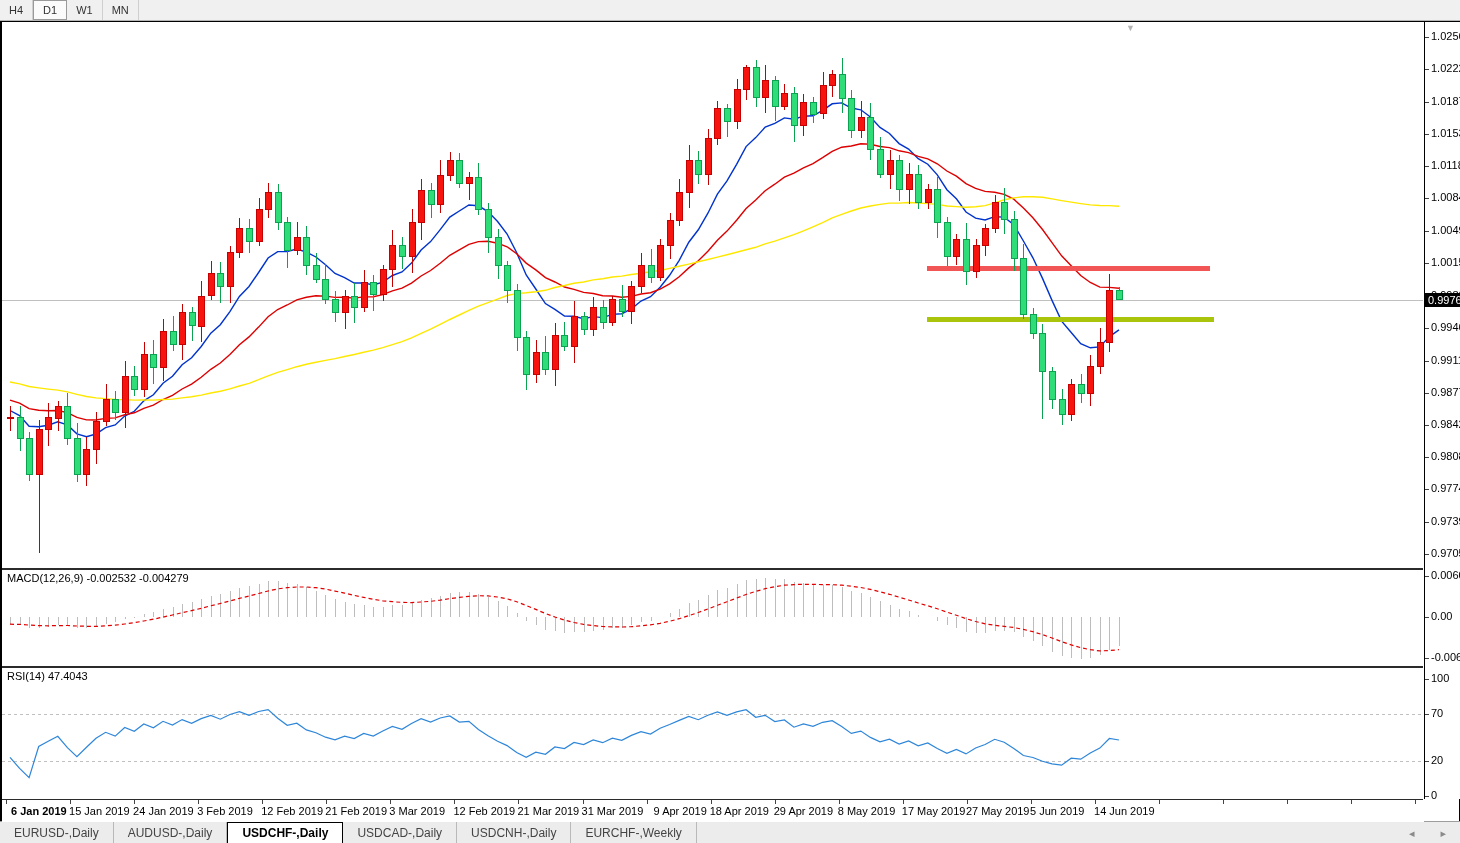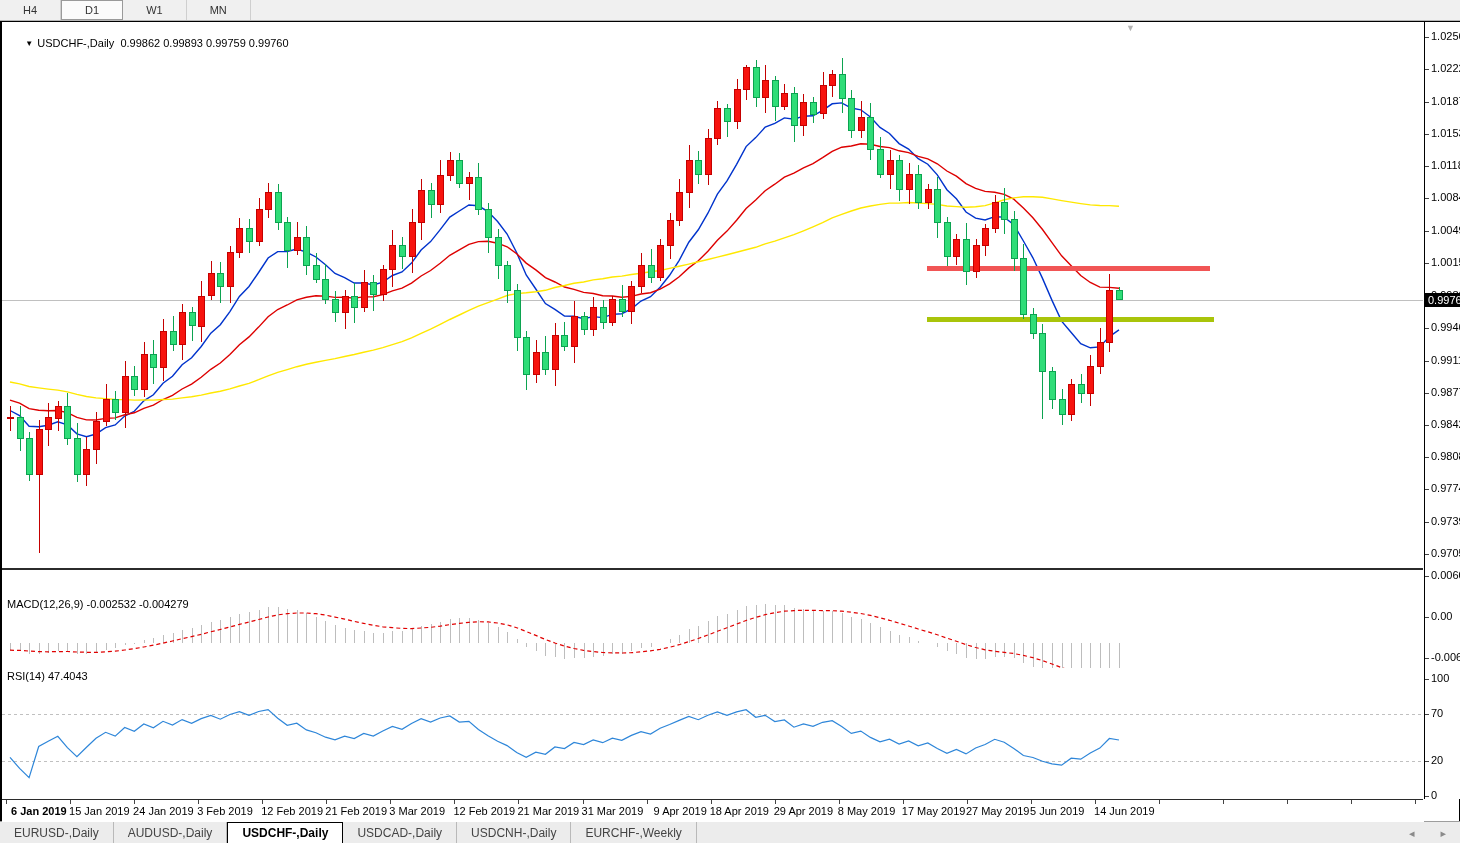--- a/index.html
+++ b/index.html
@@ -1,28 +1,28 @@
 <!DOCTYPE html>
 <html><head>
 <meta charset="utf-8">
 <style>
   html,body{margin:0;padding:0;width:1460px;height:843px;overflow:hidden;
     font-family:"Liberation Sans",sans-serif;background:#fff;}
   
   #toolbar{height:20px;background:#f0f0f0;border-bottom:1px solid #b5b5b5;
     display:flex;align-items:stretch;}
-  .tf-btn{font-size:11px;color:#333;padding:2px 23px;display:flex;align-items:center;
+  .tf-btn{font-size:11px;color:#333;padding:2px 9px;display:flex;align-items:center;
     border-right:1px solid #cfcfcf;cursor:default;}
   .tf-btn.active{background:#fbfbfb;border:1px solid #9a9a9a;border-right:1px solid #9a9a9a;}
   
   #chart-area{position:relative;height:800px;border-top:1px solid #000;
     border-left:2px solid #000;border-right:1px solid #000;box-sizing:border-box;background:#fff;}
   .pane{position:absolute;left:0;background:#fff;overflow:hidden;}
   #price-pane{top:1px;width:1421px;height:545px;border-bottom:2px solid #2b2b2b;box-sizing:content-box;}
-  #macd-pane{top:574px;width:1421px;height:96px;border-bottom:2px solid #2b2b2b;}
+  #macd-pane{top:548px;width:1421px;height:96px;border-bottom:2px solid #2b2b2b;}
   #rsi-pane{top:646px;width:1421px;height:131px;border-bottom:2px solid #2b2b2b;}
   .pane svg{position:absolute;left:0;top:0;}
   .legend{position:absolute;left:5px;top:2px;font-size:11px;color:#000;white-space:pre;z-index:5;}
   .legend .arrow{font-size:8px;color:#000;margin-right:4px;vertical-align:1px;}
   #shift-marker{position:absolute;left:1124px;top:0px;font-size:9px;color:#b4b4b4;z-index:4;}
   
   #axis-col{position:absolute;left:1422px;top:0;width:36px;height:777px;background:#fff;
     border-left:1px solid #000;z-index:6;}
   .axis-label{position:absolute;left:6px;font-size:11px;color:#000;white-space:nowrap;}
   .axis-tick{position:absolute;left:0;width:4px;height:1px;background:#444;}
@@ -289,23 +289,20 @@
         <rect x="1076" y="361.2" width="6" height="9.4" fill="#2fdd78" stroke="#0ca350" stroke-width="1"></rect>
         <line x1="1088" y1="331.7" x2="1088" y2="383.2" stroke="#c40000" stroke-width="1"></line>
         <rect x="1085" y="343.3" width="6" height="27.2" fill="#f7130e" stroke="#c40000" stroke-width="1"></rect>
         <line x1="1098" y1="304.6" x2="1098" y2="350.5" stroke="#c40000" stroke-width="1"></line>
         <rect x="1095" y="319.9" width="6" height="23.5" fill="#f7130e" stroke="#c40000" stroke-width="1"></rect>
         <line x1="1107" y1="250.8" x2="1107" y2="329.1" stroke="#c40000" stroke-width="1"></line>
         <rect x="1104" y="267.1" width="6" height="52.7" fill="#f7130e" stroke="#c40000" stroke-width="1"></rect>
         <line x1="1117" y1="264.2" x2="1117" y2="276.8" stroke="#0ca350" stroke-width="1"></line>
         <rect x="1114" y="267.1" width="6" height="9.6" fill="#2fdd78" stroke="#0ca350" stroke-width="1"></rect>
       </svg>
-    <div class="legend">
-      <span class="arrow">▼</span><span>USDCHF-,Daily</span><span>  </span><span>0.99862 0.99893 0.99759 0.99760</span>
-    </div>
     <div id="shift-marker">▼</div>
   </div>
 
   <div class="pane" id="macd-pane">
     <svg id="macd-svg" width="1421" height="96" shape-rendering="crispEdges">
         <line x1="8" y1="47" x2="8" y2="54.0" stroke="#bdbdbd" stroke-width="1"></line>
         <line x1="18" y1="47" x2="18" y2="55.2" stroke="#bdbdbd" stroke-width="1"></line>
         <line x1="27" y1="47" x2="27" y2="58.1" stroke="#bdbdbd" stroke-width="1"></line>
         <line x1="37" y1="47" x2="37" y2="57.6" stroke="#bdbdbd" stroke-width="1"></line>
         <line x1="46" y1="47" x2="46" y2="56.5" stroke="#bdbdbd" stroke-width="1"></line>

